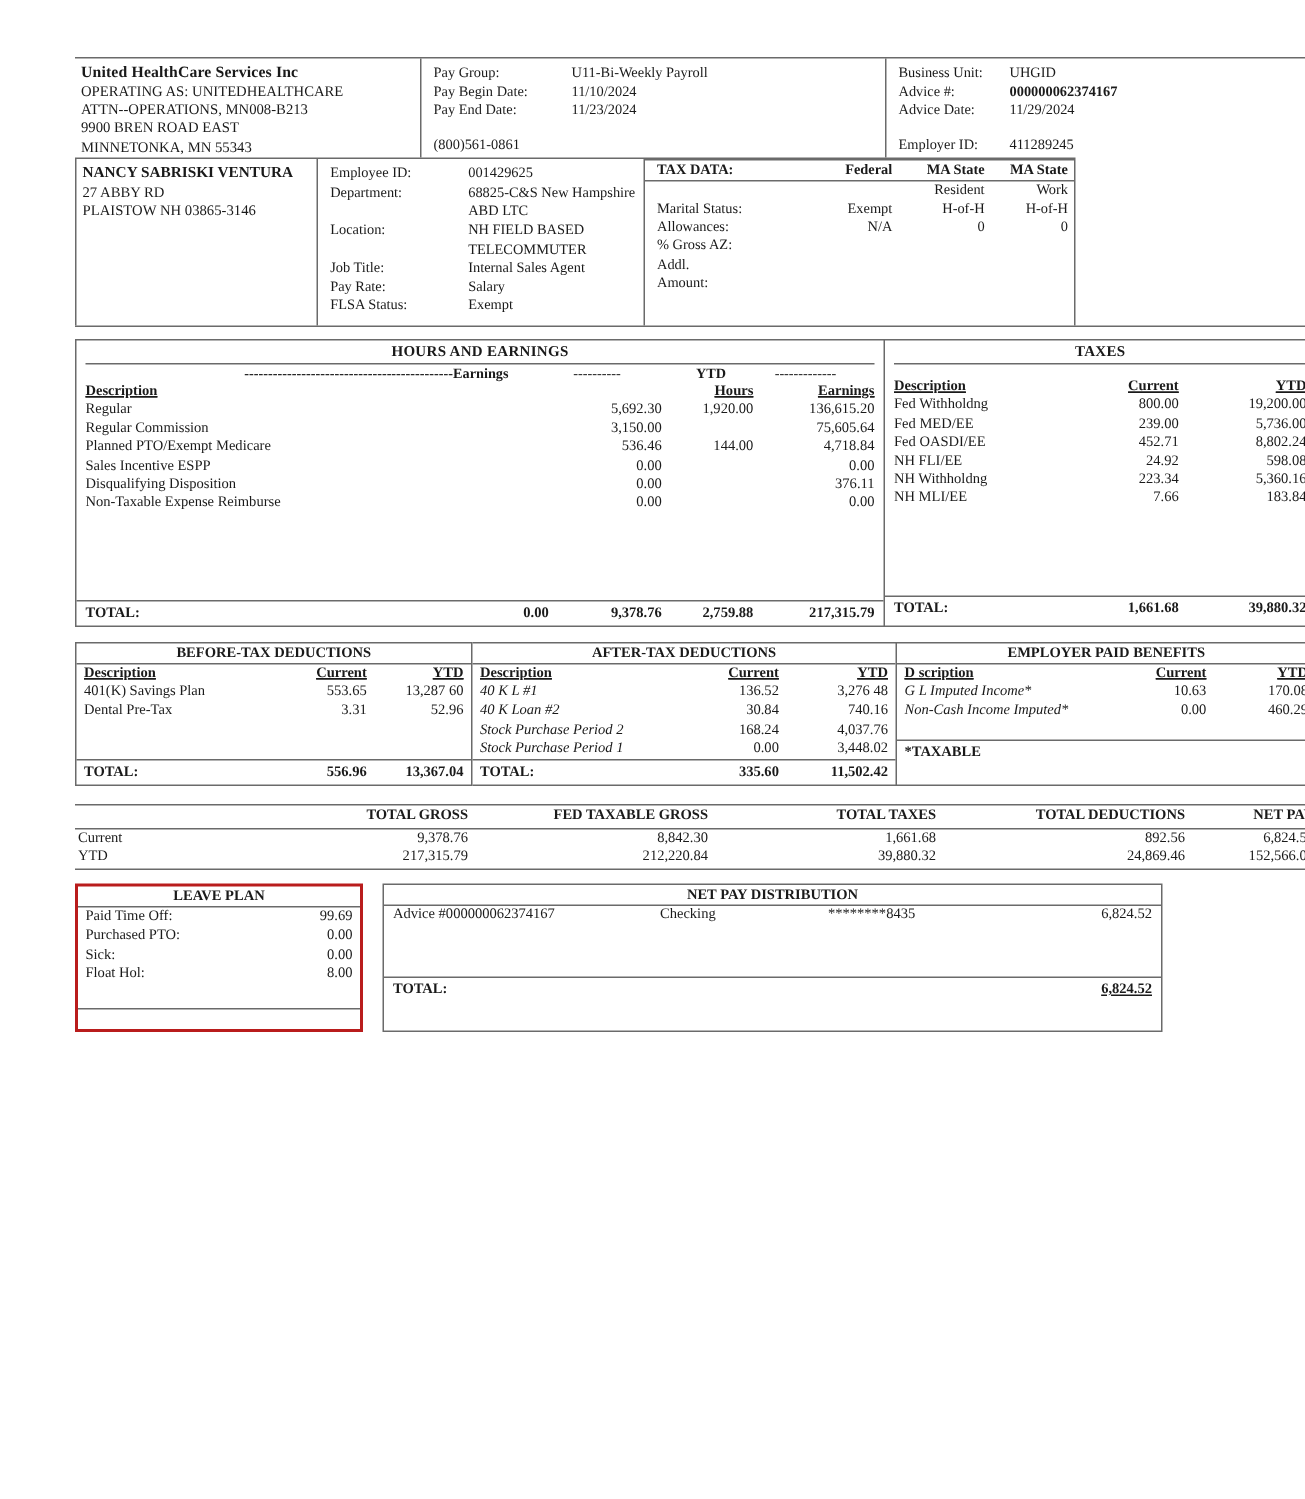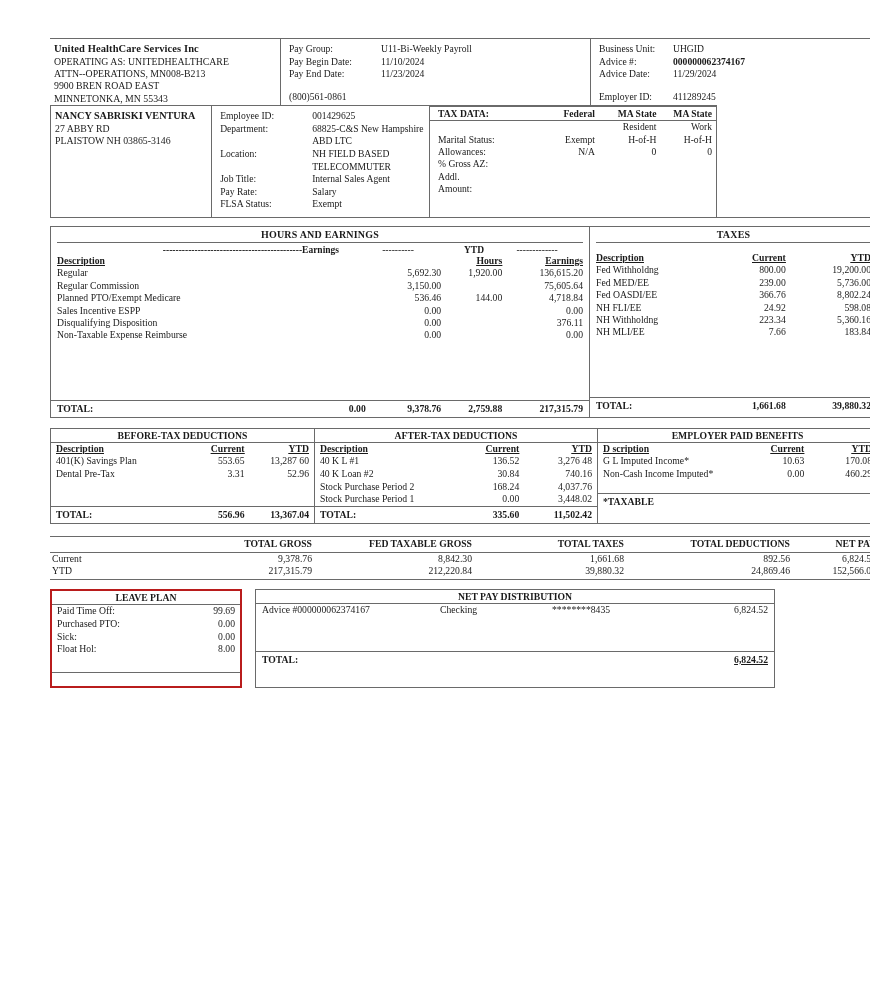--- a/index.html
+++ b/index.html
@@ -10,21 +10,21 @@
   body {
     width: 870px; height: 999px;
     font-family: "Liberation Serif", "DejaVu Serif", serif;
     color: #1a1a1a;
     font-size: 9.5px;
     position: relative;
     overflow: hidden;
   }
   .page { position: absolute; left: 50px; top: 38px; width: 828px; }
   .bold { font-weight: bold; }
-  .nowrap { white-space: nowrap; }
+  .nowrap { white-space: nowrap; font-style: italic; }
 
   
   .hdr { display: flex; width: 828px; border-top: 1px solid #6a6a6a; }
   .hdr-col-a { width: 230px; padding: 4px 0 0 4px; }
   .hdr-col-b { width: 310px; border-left: 1px solid #6a6a6a; padding: 4px 0 0 8px; }
   .hdr-col-c { width: 288px; border-left: 1px solid #6a6a6a; border-right: 1px solid #6a6a6a; padding: 4px 0 0 8px; }
 
   .co-name { font-weight: bold; font-size: 10.5px; letter-spacing: .1px; margin-bottom: 1.5px; }
   .co-line { font-size: 9.8px; line-height: 12.4px; }
 
@@ -380,21 +380,21 @@
         <span class="x-cur">800.00</span>
         <span class="x-ytd">19,200.00</span>
       </div>
       <div class="tx-row">
         <span class="x-desc">Fed MED/EE</span>
         <span class="x-cur">239.00</span>
         <span class="x-ytd">5,736.00</span>
       </div>
       <div class="tx-row">
         <span class="x-desc">Fed OASDI/EE</span>
-        <span class="x-cur">366.76</span>
+        <span class="x-cur">452.71</span>
         <span class="x-ytd">8,802.24</span>
       </div>
       <div class="tx-row">
         <span class="x-desc">NH FLI/EE</span>
         <span class="x-cur">24.92</span>
         <span class="x-ytd">598.08</span>
       </div>
       <div class="tx-row">
         <span class="x-desc">NH Withholdng</span>
         <span class="x-cur">223.34</span>

